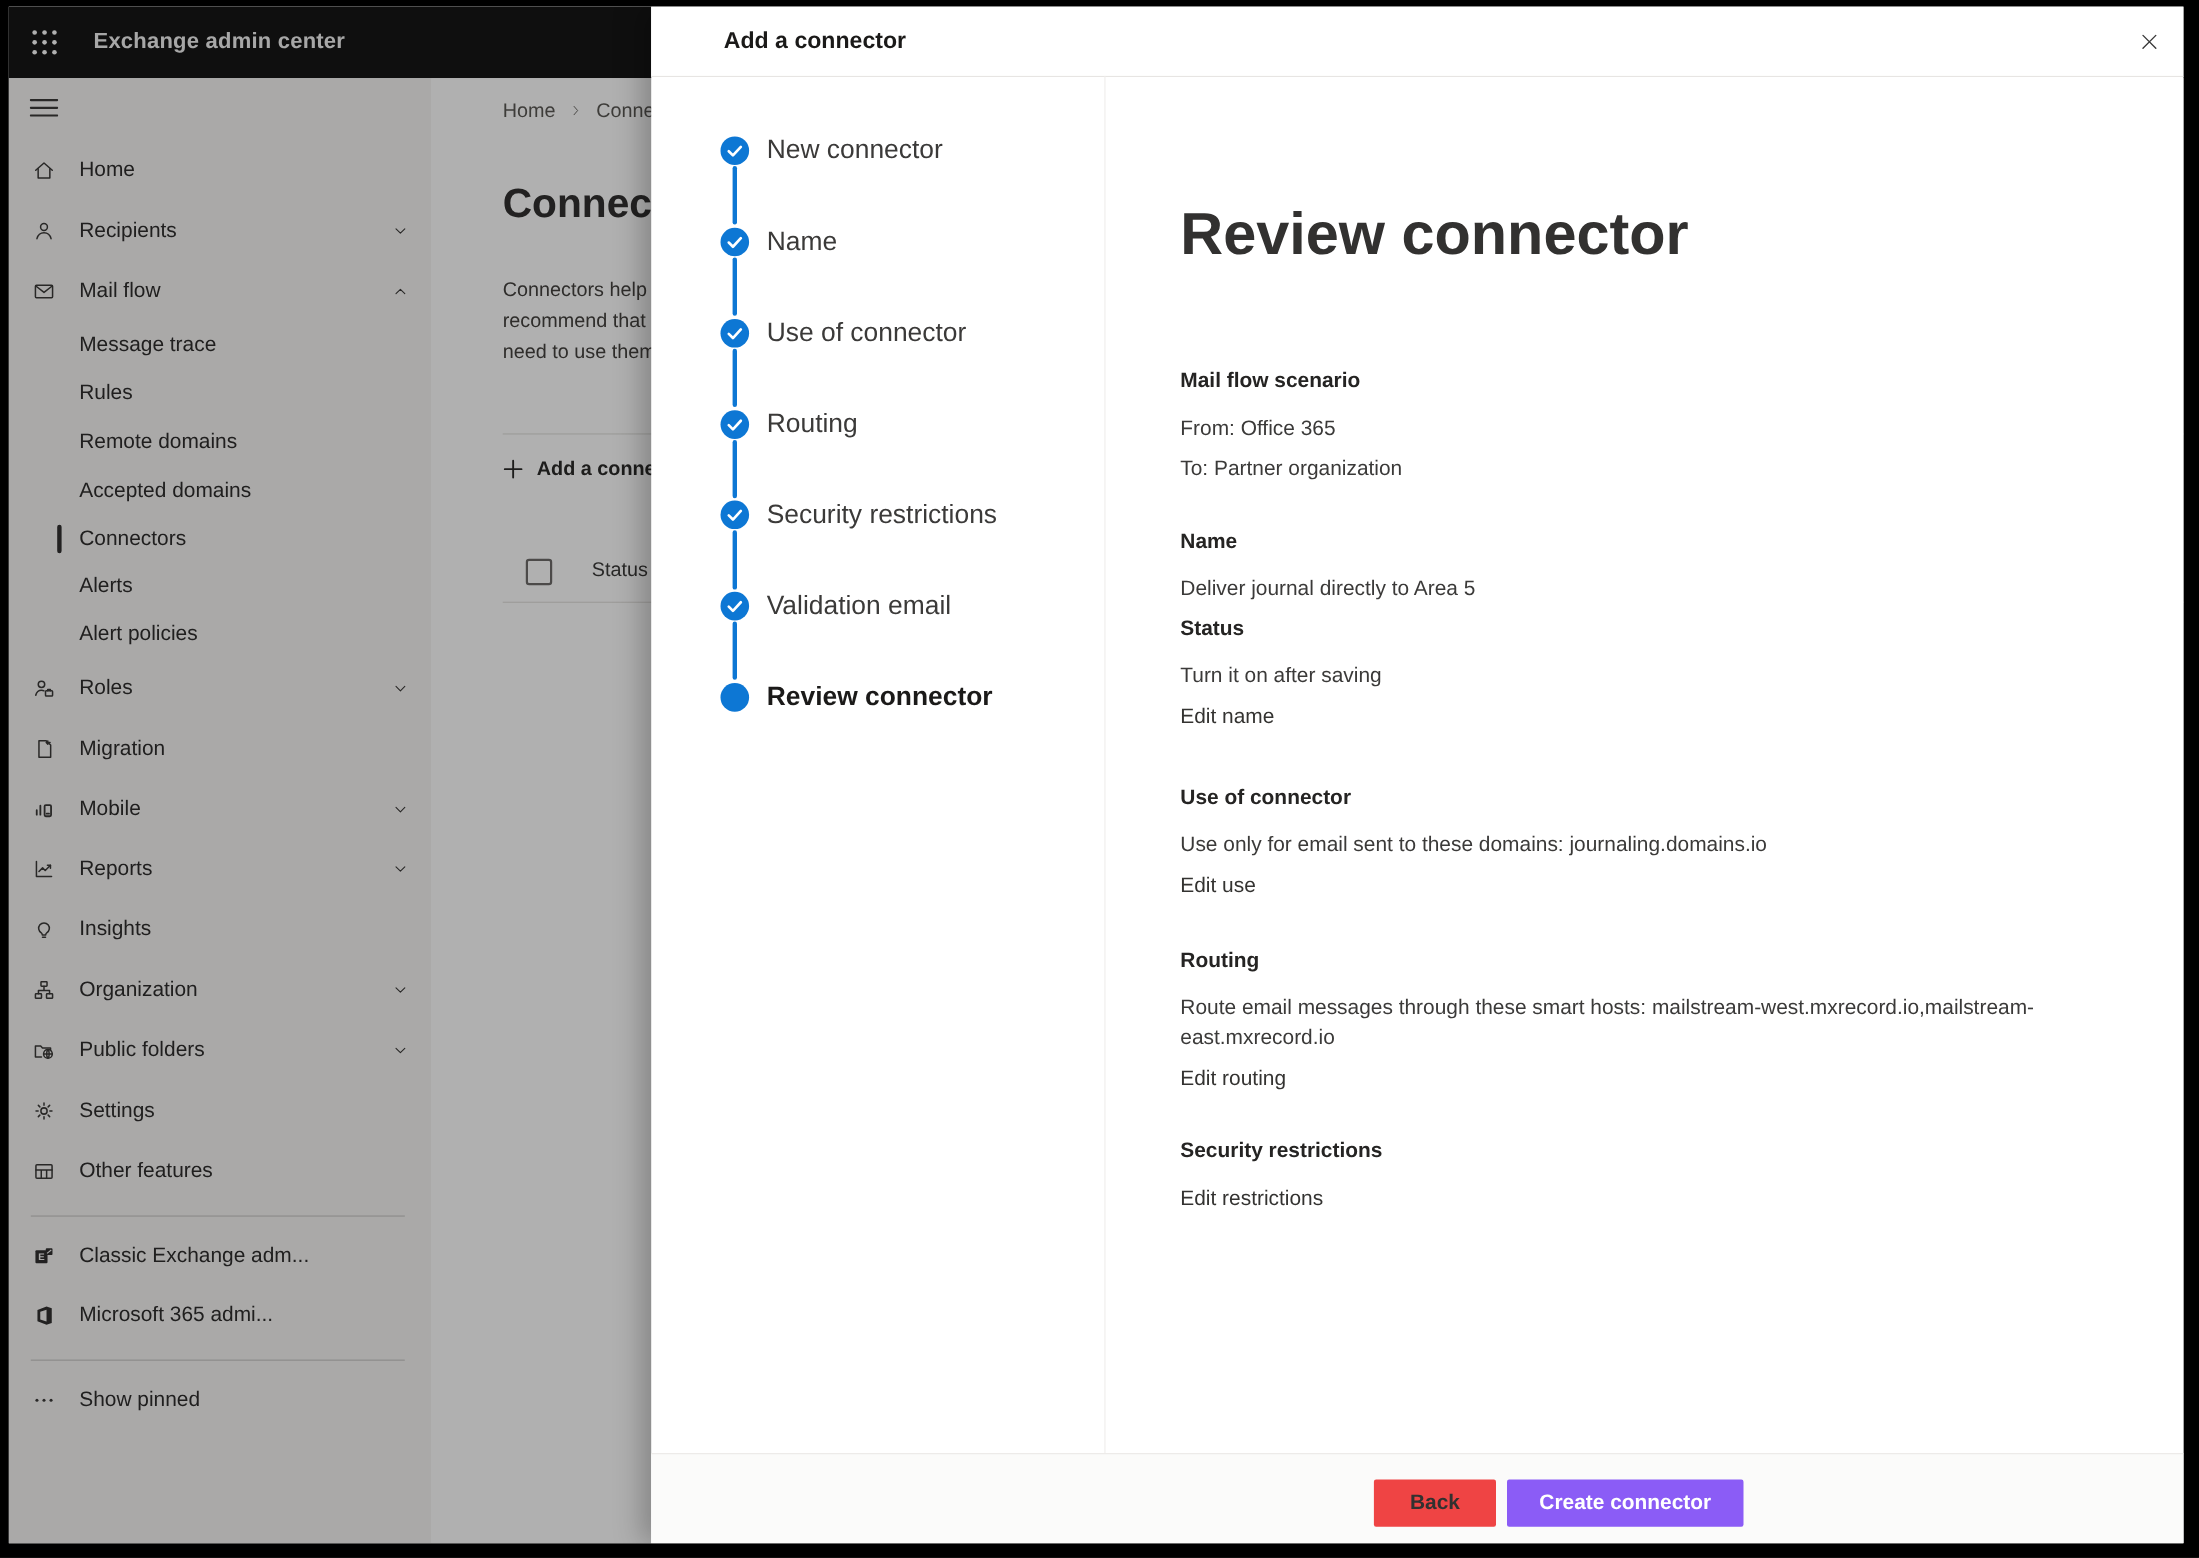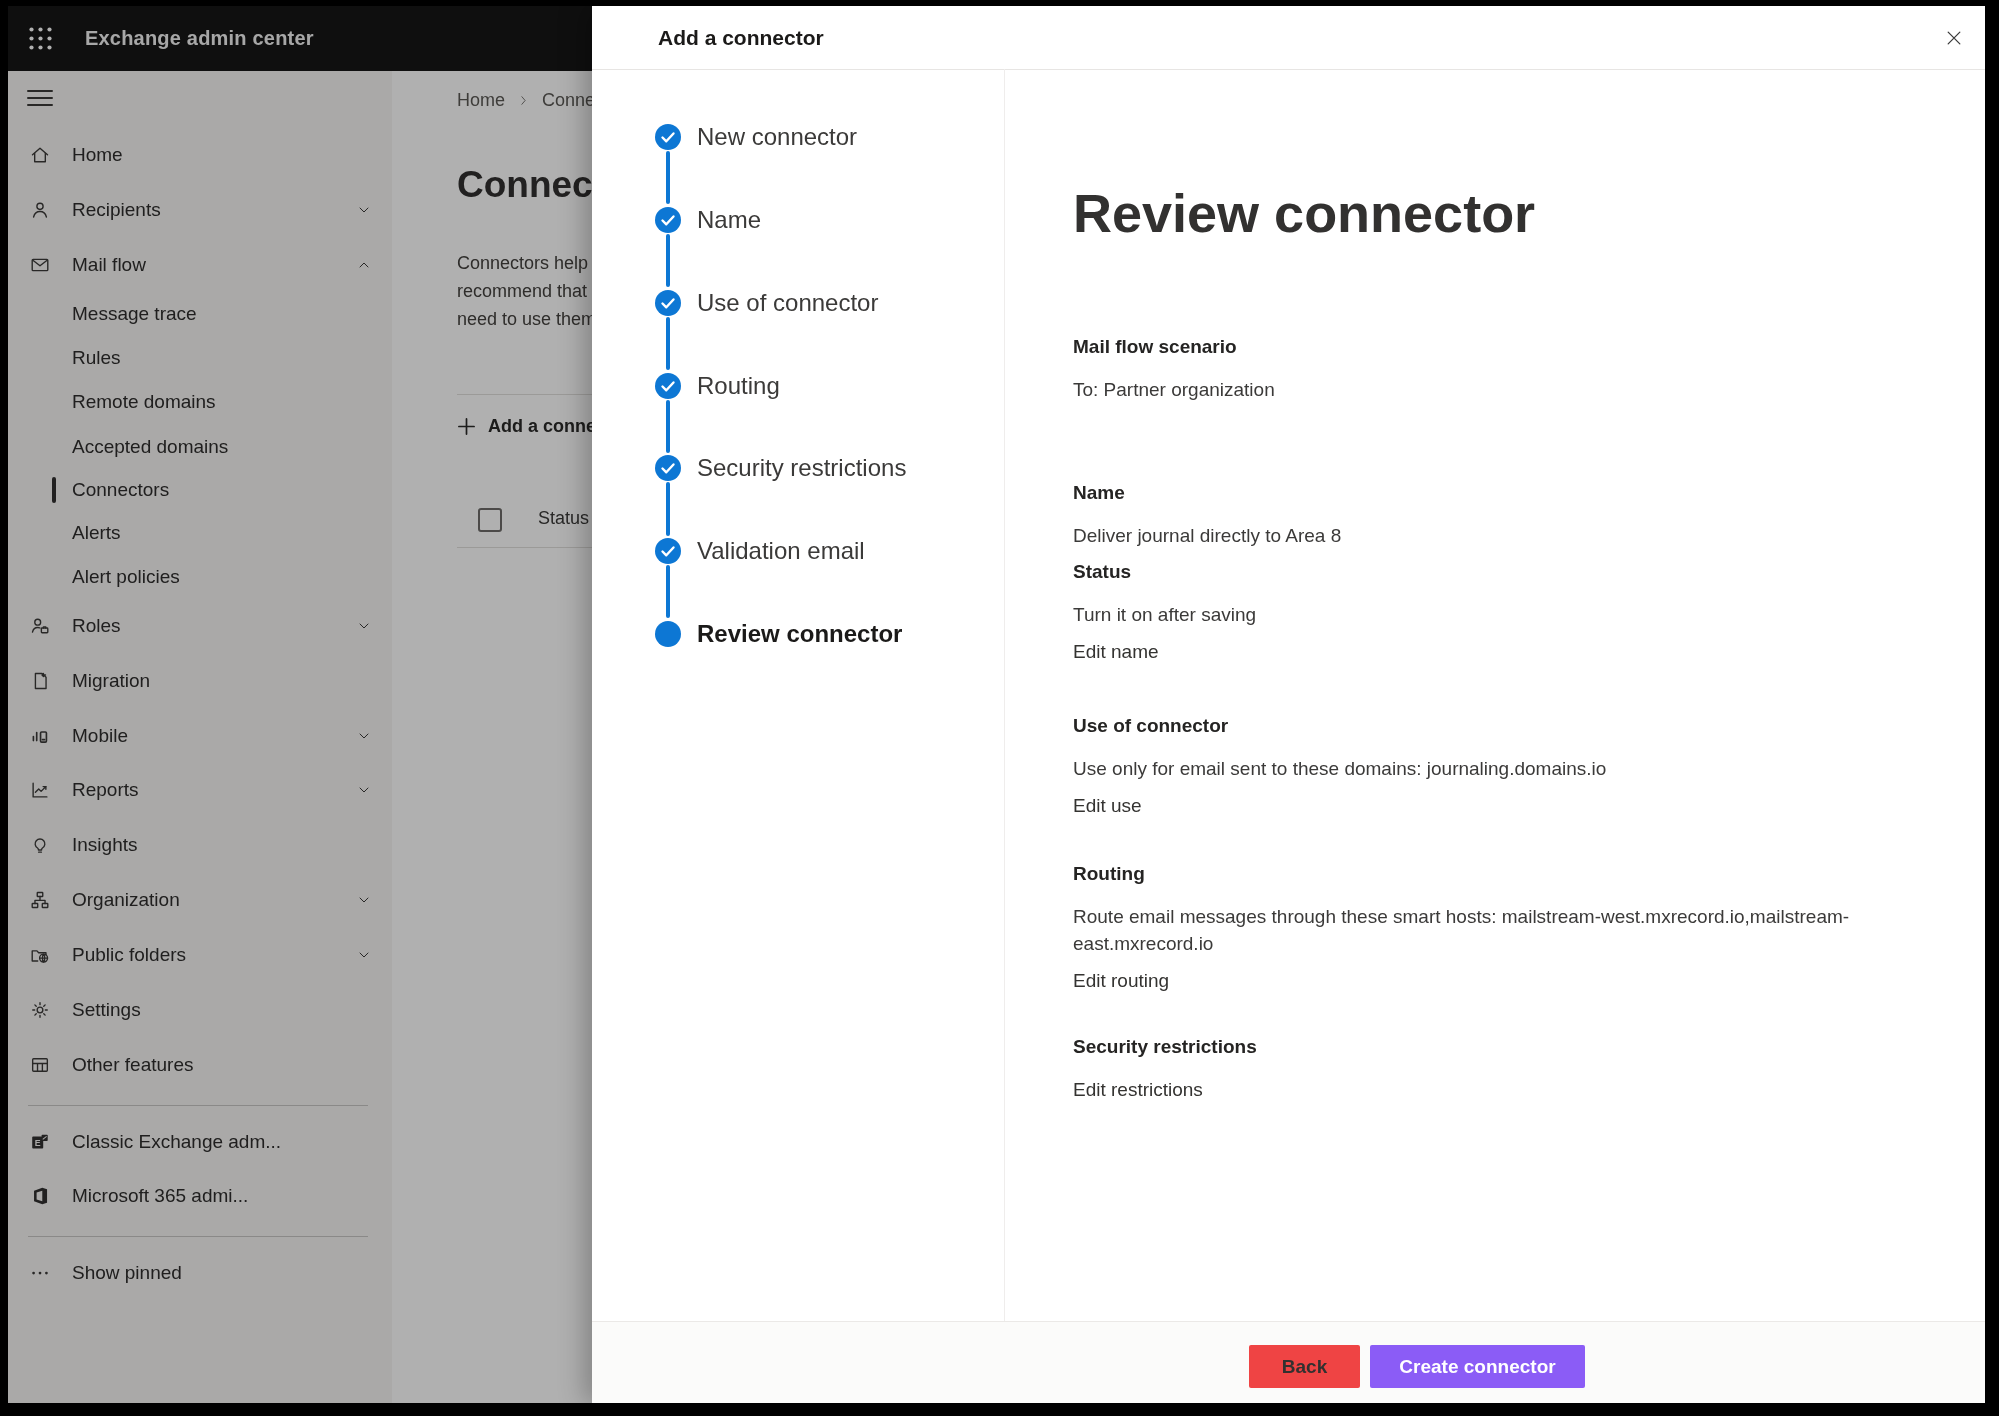--- a/index.html
+++ b/index.html
@@ -433,26 +433,27 @@
       <div class="step current" style="top:614px">
         <span class="step-circle"></span>
         <span class="step-lbl">Review connector</span>
       </div>
 
       <div class="review">
         <div class="review-h1">Review connector</div>
 
         <div class="sec" style="top:328px">
           <h3>Mail flow scenario</h3>
+          <p>From: Office 365</p>
           <p>To: Partner organization</p>
         </div>
 
         <div class="sec" style="top:474px">
           <h3>Name</h3>
-          <p>Deliver journal directly to Area 8</p>
+          <p>Deliver journal directly to Area 5</p>
           <h3 class="mid">Status</h3>
           <p>Turn it on after saving</p>
           <span class="edit-link">Edit name</span>
         </div>
 
         <div class="sec" style="top:707px">
           <h3>Use of connector</h3>
           <p>Use only for email sent to these domains: journaling.domains.io</p>
           <span class="edit-link">Edit use</span>
         </div>

